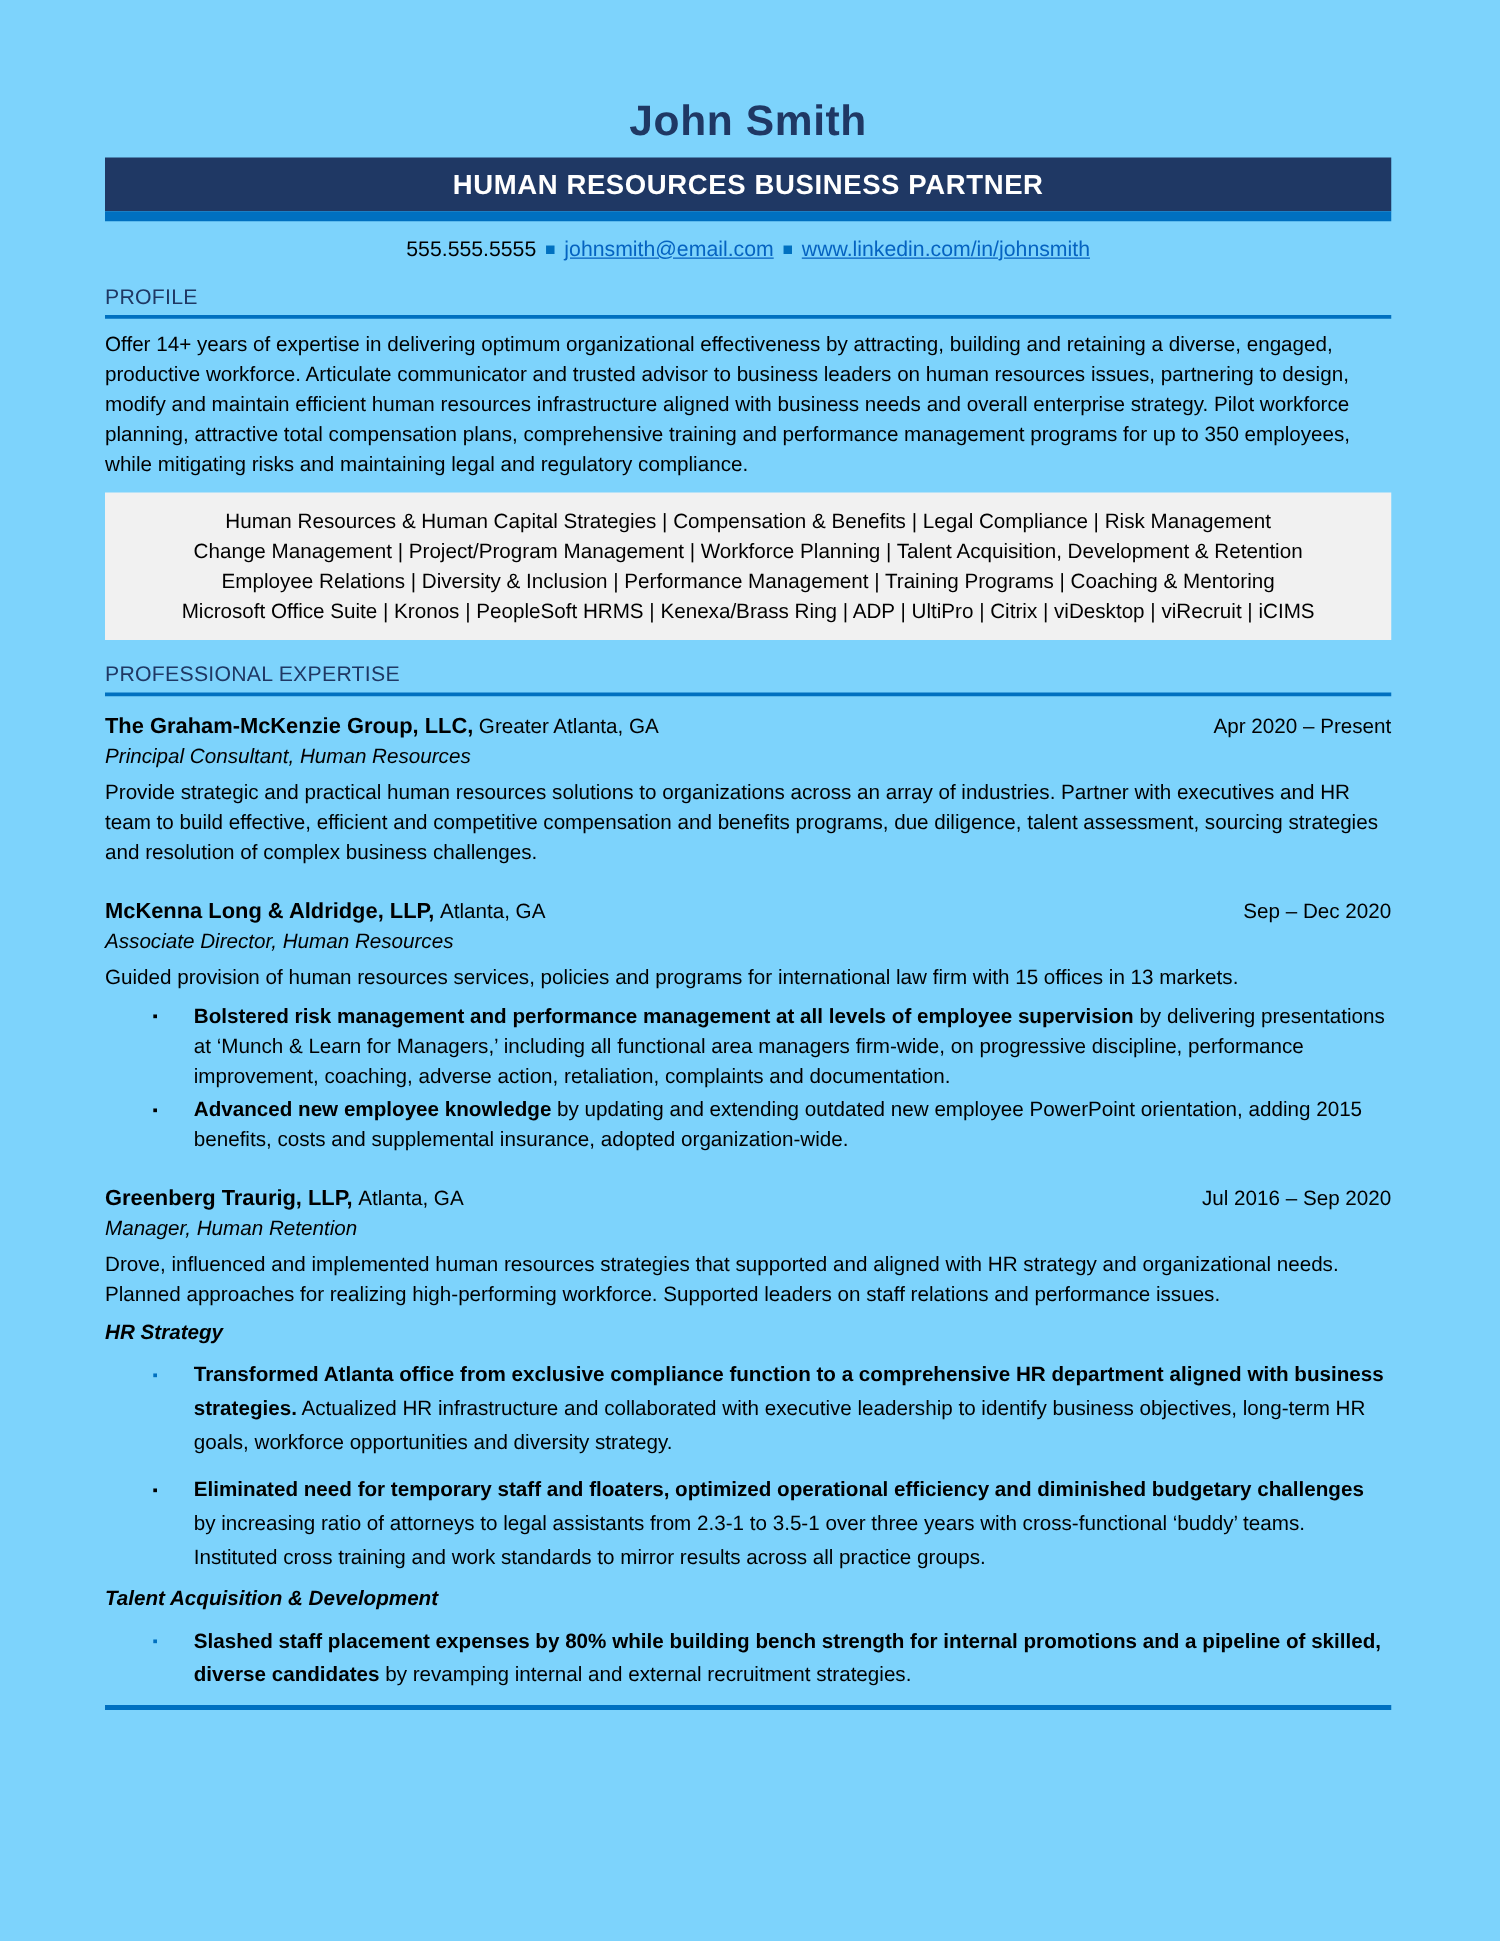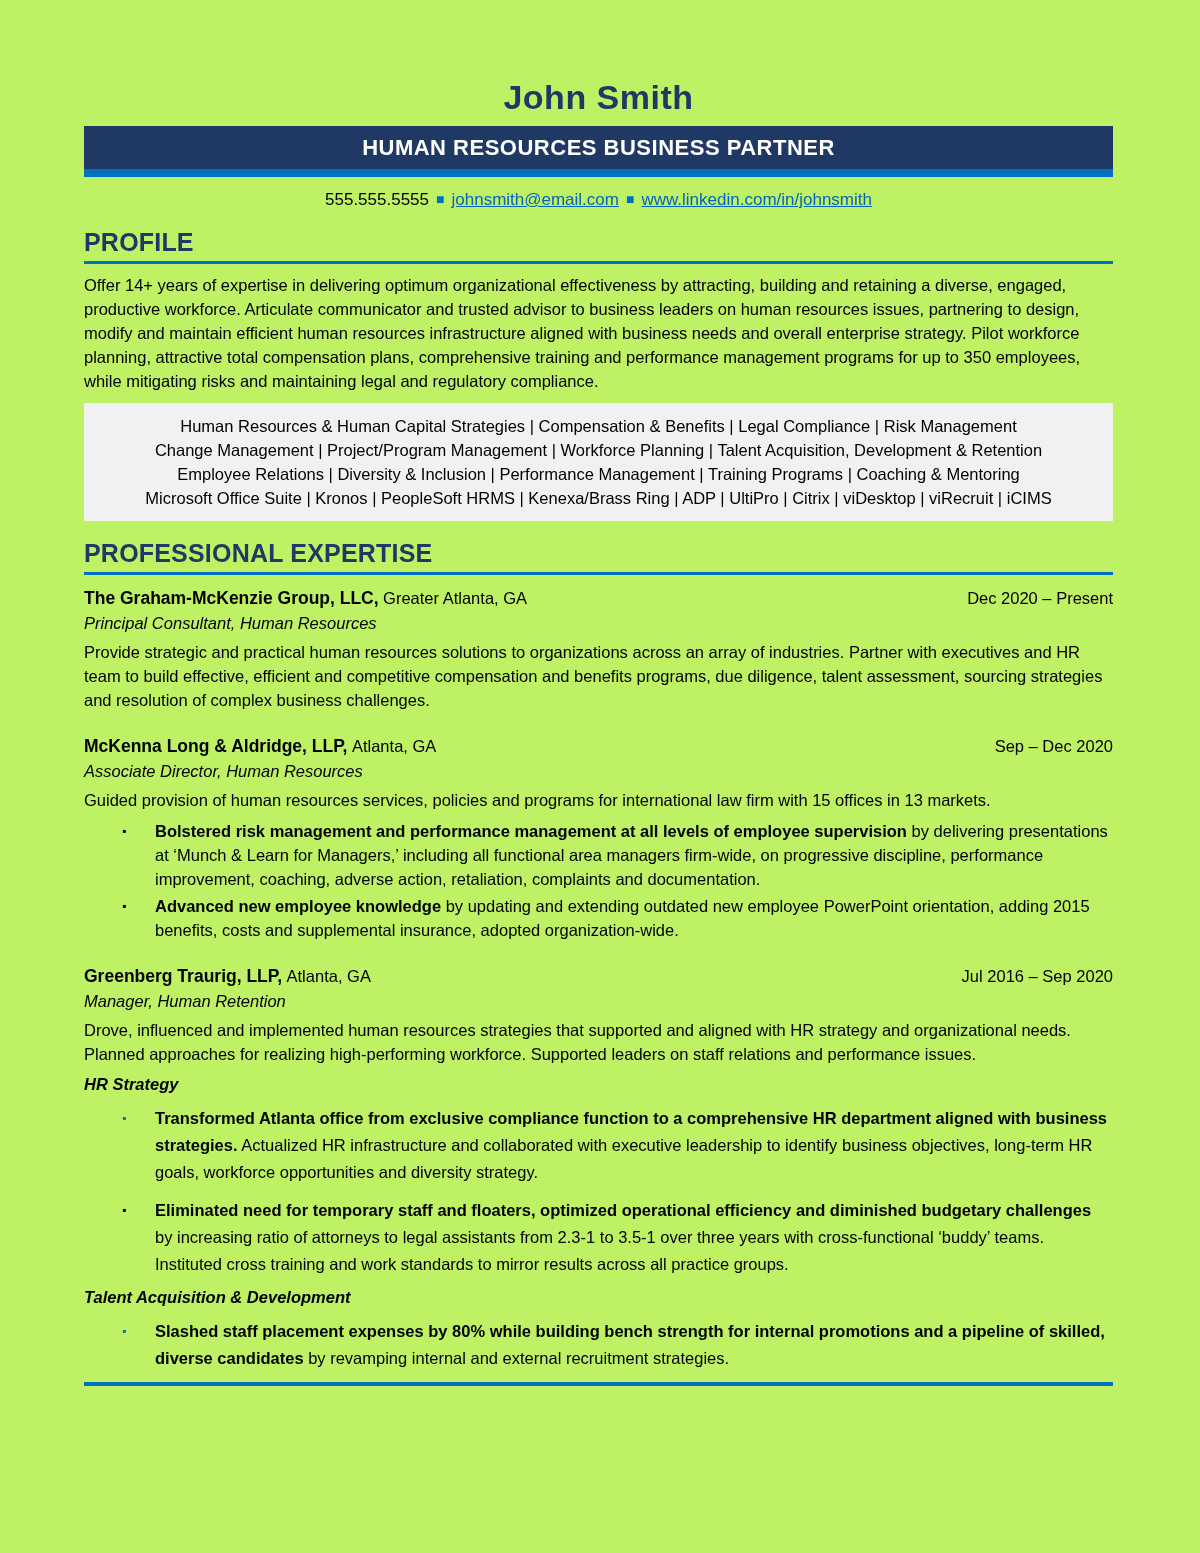--- a/index.html
+++ b/index.html
@@ -2,21 +2,21 @@
 <html style="--navy: #1F3864; --accent: #0070C0; --link: #0563C1; --box-bg: #F1F1F1; --text: #000000;"><head>
 <meta charset="utf-8">
 <style>
   :root{
     --navy:#1F3864; --accent:#0070C0; --link:#0563C1; --box-bg:#F1F1F1; --text:#000000;
   }
   *{margin:0;padding:0;box-sizing:border-box;}
   html,body{background:#ffffff;}
   body{font-family:"Liberation Sans", sans-serif; color:var(--text);}
   .page{
-    width:1200px; height:1553px; background:#bef264; position:relative;
+    width:1200px; height:1553px; background:#7dd3fc; position:relative;
     padding:78px 87px 0 84px; overflow:hidden;
   }
   .name{
     text-align:center; color:var(--navy); font-size:34px; font-weight:bold;
     letter-spacing:0.5px;
   }
   .banner{
     margin-top:9px; background:var(--navy); color:#fff; text-align:center;
     font-size:22px; font-weight:bold; letter-spacing:0.5px; padding:9px 0 8px 0;
   }
@@ -26,21 +26,21 @@
   }
   .contact a{color:var(--link); text-decoration:underline; cursor:pointer;}
   .sep-sq{
     color:var(--accent); font-size:14px; margin:0 7px; position:relative; top:-1px;
   }
   .tagline{
     margin-top:15px; text-align:center; color:var(--accent);
     font-size:20px; font-weight:bold; letter-spacing:0.2px;
   }
   h2.section{
-    margin-top:18px; color:var(--navy); font-size:25px; font-weight:bold;
+    margin-top:18px; color:var(--navy); font-size:17px; font-weight:normal;
     border-bottom:3px solid var(--accent); padding-bottom:4px; letter-spacing:0.2px;
   }
   .body-text{font-size:16.5px; line-height:24px;}
   .profile-par{margin-top:9px;}
   .skills-box{
     margin-top:10px; background:var(--box-bg); text-align:center;
     font-size:16.5px; line-height:24px; padding:11px 6px;
   }
   .job{margin-top:13px;}
   .job + .job{margin-top:24px;}
@@ -96,21 +96,21 @@
   </div>
 
   <h2 class="section">PROFESSIONAL EXPERTISE</h2>
 
   <div class="job">
     <div class="job-row">
       <div>
         <span class="company">The Graham-McKenzie Group, LLC,</span>
         <span class="location">Greater Atlanta, GA</span>
       </div>
-      <div class="dates">Dec 2020 – Present</div>
+      <div class="dates">Apr 2020 – Present</div>
     </div>
     <div class="job-title">Principal Consultant, Human Resources</div>
     <p class="body-text job-desc">Provide strategic and practical human resources solutions to organizations across an array of industries. Partner with executives and HR team to build effective, efficient and competitive compensation and benefits programs, due diligence, talent assessment, sourcing strategies and resolution of complex business challenges.</p>
   </div>
 
   <div class="job">
     <div class="job-row">
       <div>
         <span class="company">McKenna Long &amp; Aldridge, LLP,</span>
         <span class="location">Atlanta, GA</span>

